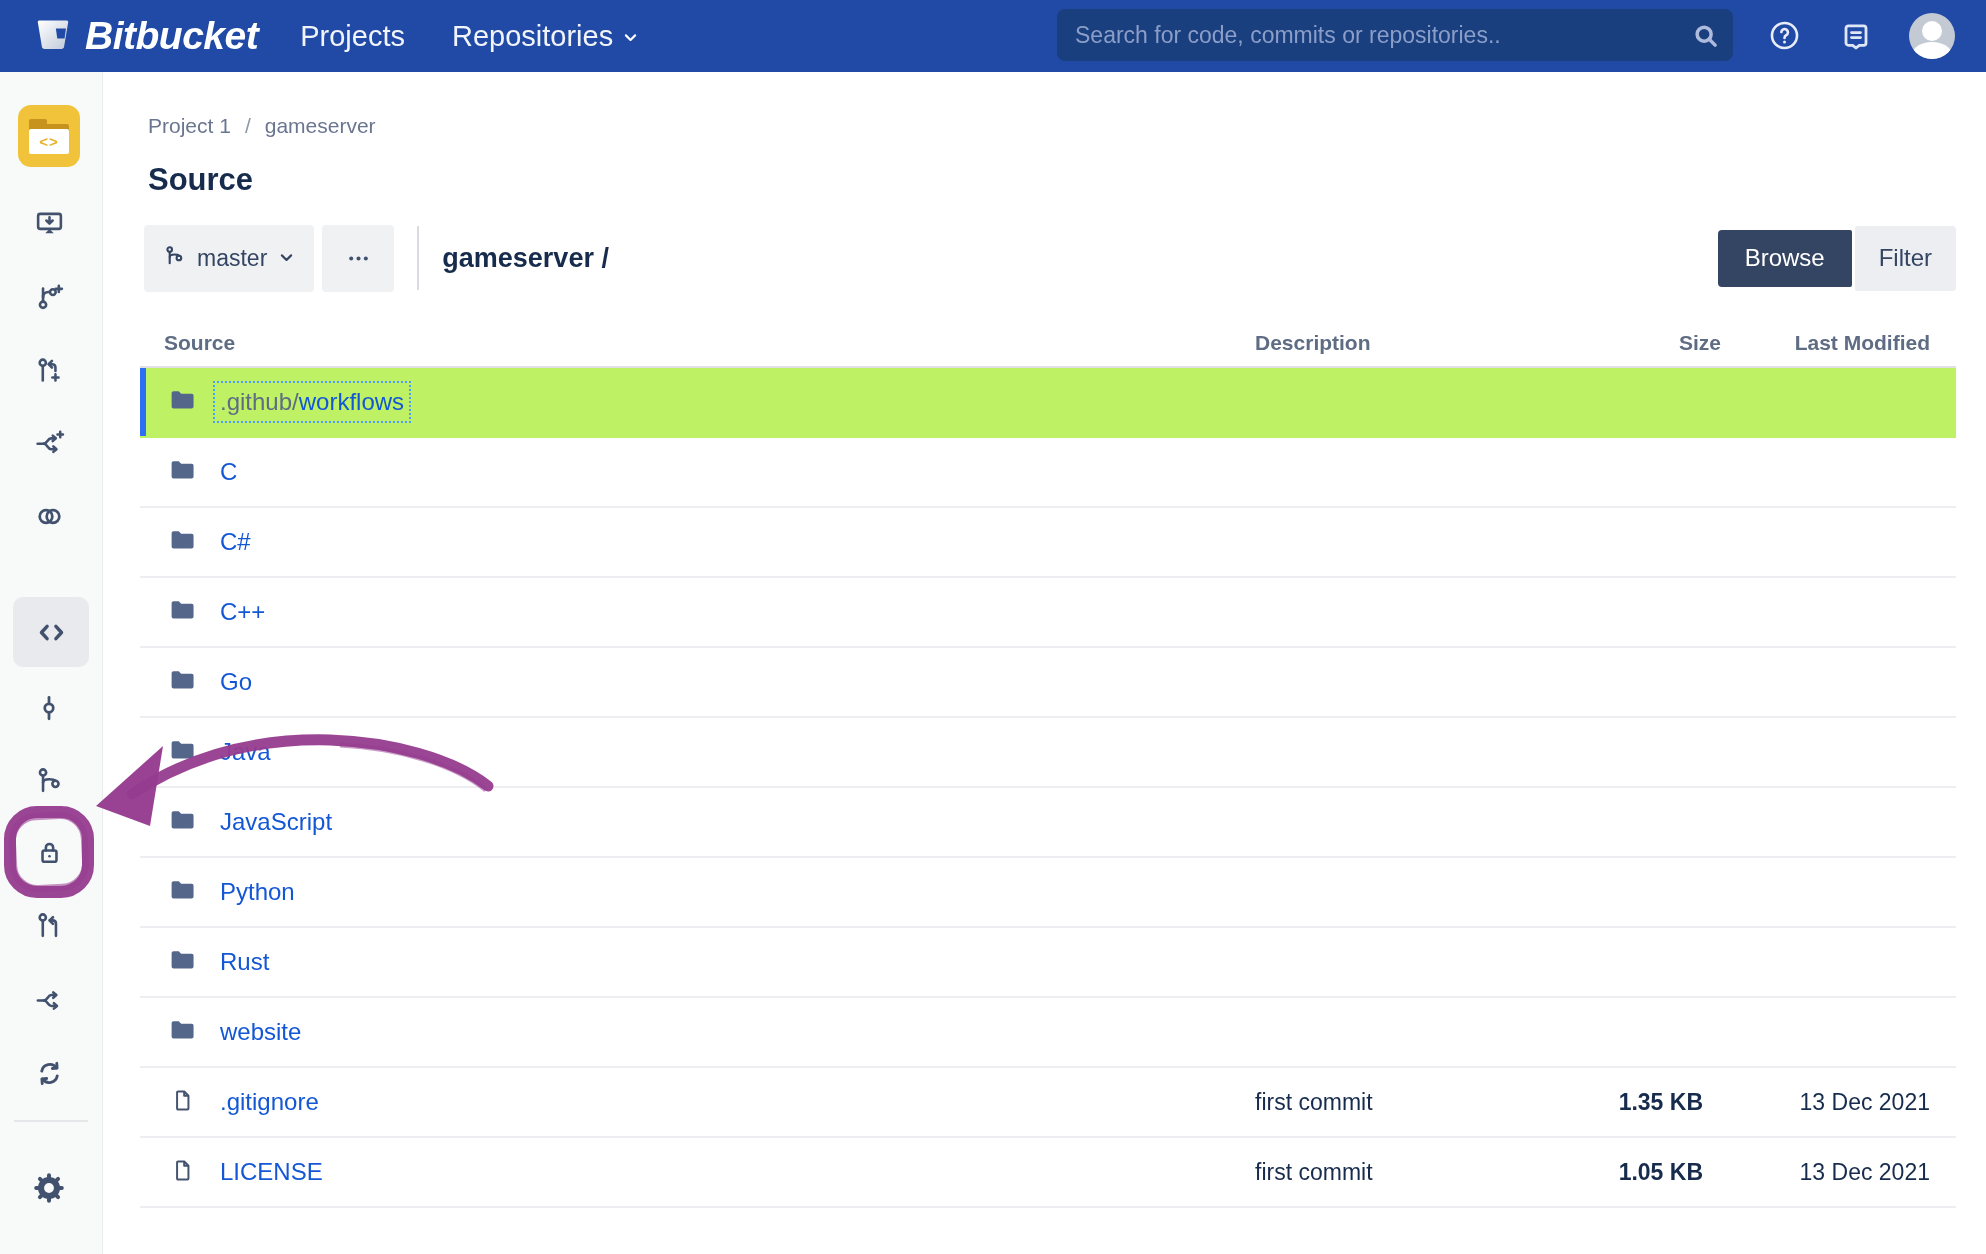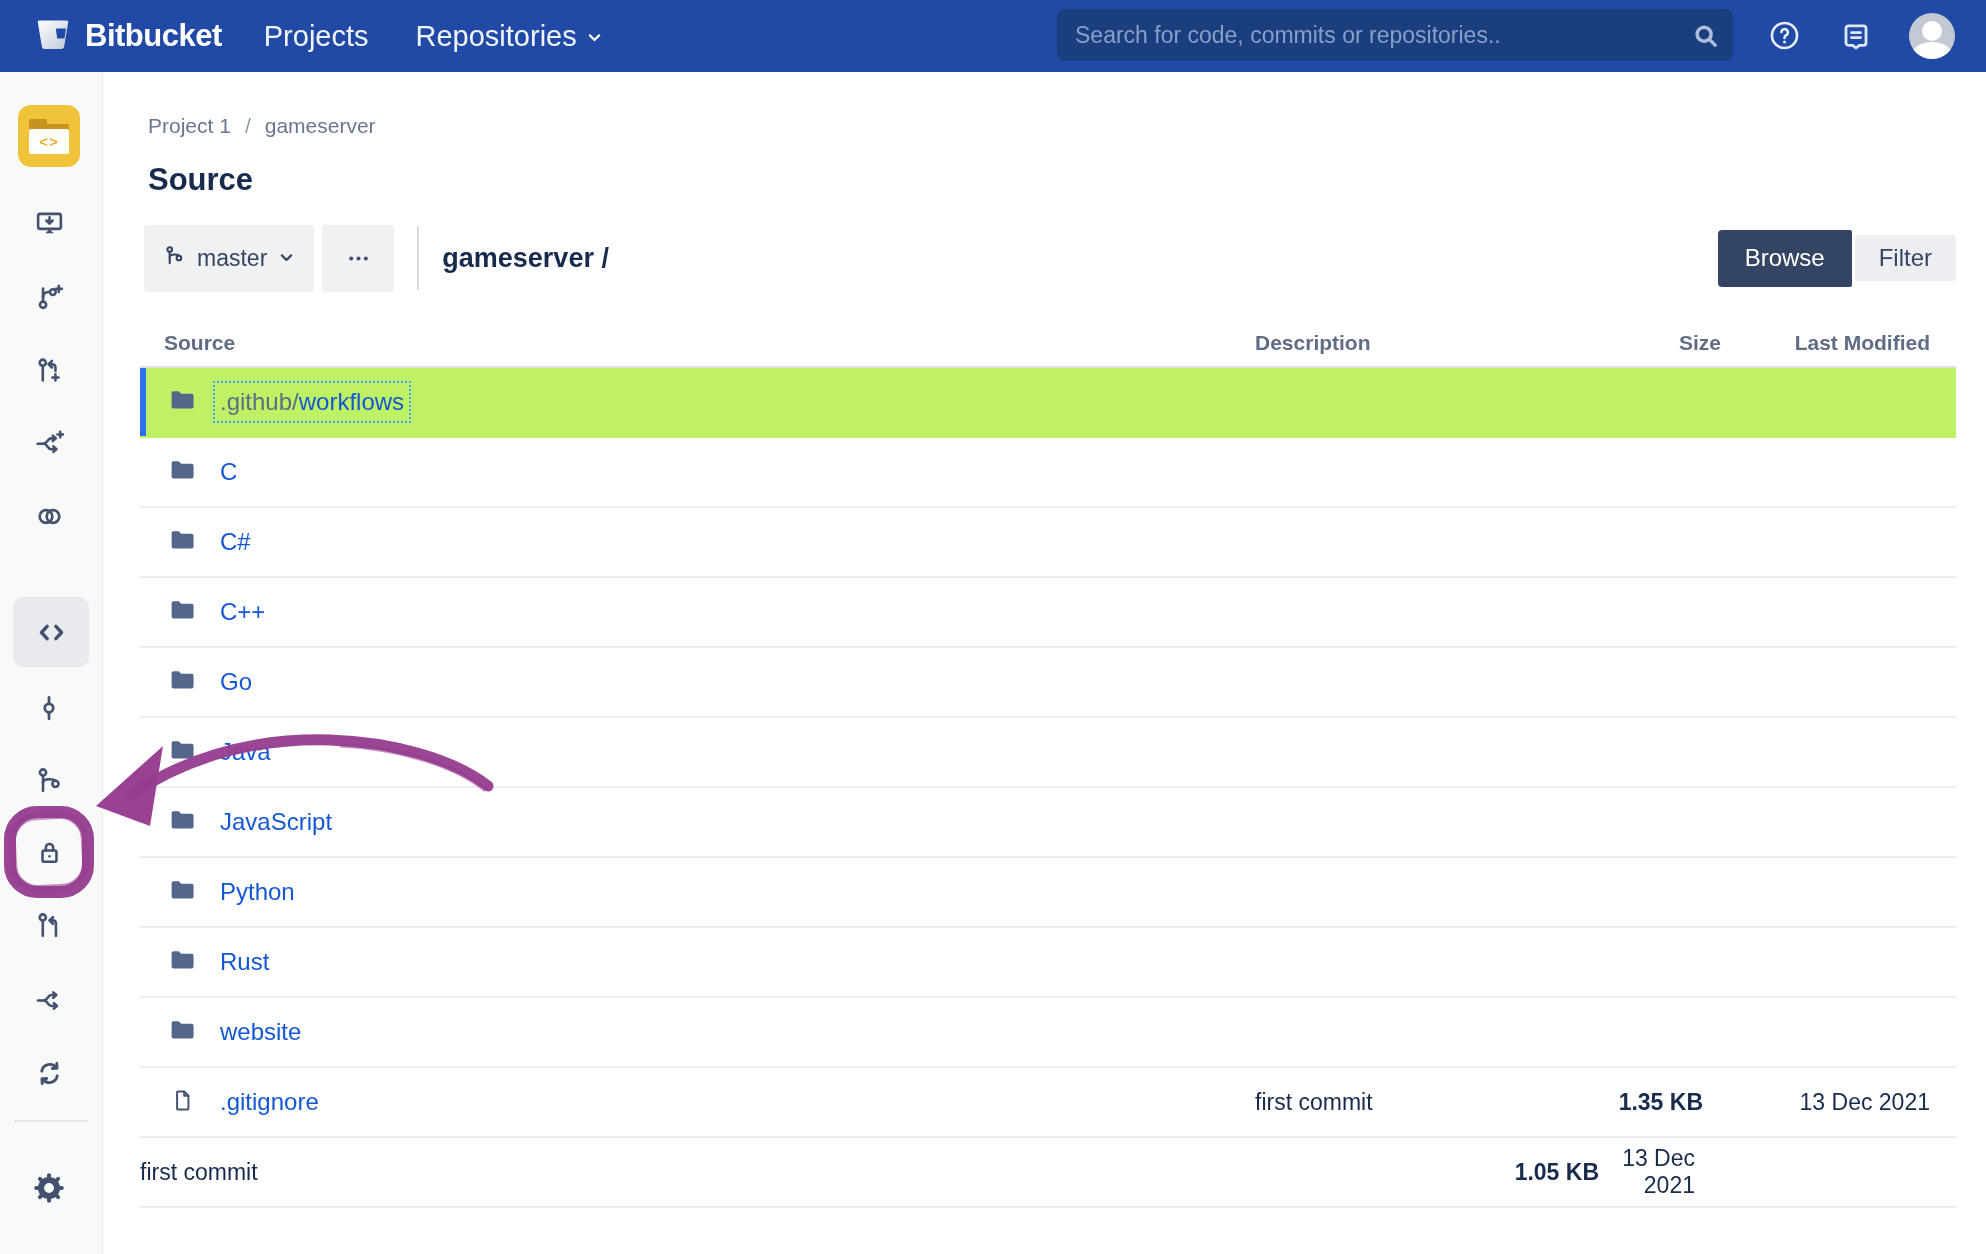--- a/index.html
+++ b/index.html
@@ -4,21 +4,21 @@
 <style>
   * { margin:0; padding:0; box-sizing:border-box; }
   html,body { width:1986px; height:1254px; overflow:hidden; background:#fff;
     font-family:"Liberation Sans", sans-serif; }
   .stage { position:relative; width:1986px; height:1254px; background:#fff; }
 
   
   .topbar { position:absolute; left:0; top:0; width:1986px; height:72px;
     background:#204aa5; display:flex; align-items:center; z-index:10; }
   .logo-group { display:flex; align-items:center; gap:13px; margin-left:34px; cursor:pointer; }
-  .logo-text { color:#fff; font-size:31px; font-weight:600; letter-spacing:-0.5px; }
+  .logo-text { color:#fff; font-size:39px; font-weight:600; letter-spacing:-0.5px;font-style:italic; }
   .top-nav { display:flex; align-items:center; gap:47px; margin-left:42px; }
   .top-nav-item { color:#f1f4fa; font-size:29px; font-weight:500; display:flex;
     align-items:center; gap:9px; cursor:pointer; }
   .searchbox { position:absolute; left:1057px; top:9px; width:676px; height:52px;
     background:#1a3f7e; border-radius:8px; }
   .searchbox input { position:absolute; inset:0; background:transparent; border:none;
     outline:none; color:#d6e0f5; font-size:23px; padding:0 56px 0 18px;
     font-family:"Liberation Sans", sans-serif; }
   .searchbox input::placeholder { color:#8b9ec9; opacity:1; }
   .search-glass { position:absolute; right:12px; top:12px; }
@@ -62,21 +62,21 @@
   .btn-gray { height:67px; background:#f0f1f3; border:none; border-radius:4px;
     display:flex; align-items:center; gap:11px; padding:0 19px; font-size:23px;
     color:#344563; font-weight:500; cursor:pointer; font-family:"Liberation Sans",sans-serif; }
   .btn-ellipsis { width:72px; justify-content:center; padding:0; margin-left:8px; }
   .toolbar-divider { width:2px; height:64px; background:#d9dce1; margin:0 23px; }
   .path-label { font-size:27px; font-weight:700; color:#172b4d; cursor:pointer; }
   .toolbar-spacer { flex:1; }
   .btn-browse { height:57px; padding:0 27px; background:#344563; color:#fff;
     border:none; border-radius:4px 2px 2px 4px; font-size:24px; font-weight:500;
     cursor:pointer; font-family:"Liberation Sans",sans-serif; }
-  .btn-filter { height:46px; padding:0 24px; background:#edeef2; color:#344563;
+  .btn-filter { height:65px; padding:0 24px; background:#edeef2; color:#344563;
     border:none; border-radius:2px 4px 4px 2px; font-size:24px; font-weight:500;
     margin-left:3px; cursor:pointer; font-family:"Liberation Sans",sans-serif; }
 
   
   .src-table { margin-top:32px; width:1816px; }
   .tbl-head { display:grid; grid-template-columns:1fr 362px 104px 235px;
     align-items:center; height:48px; border-bottom:2px solid #dfe1e6;
     font-size:21px; font-weight:600; color:#5e6c84; }
   .tbl-head .h-source { padding-left:24px; }
   .tbl-head .h-size, .tbl-head .h-mod { text-align:right; }
@@ -490,20 +490,32 @@
           </svg>
         </span>
       </span>
       <a class="entry-link"><span class="prefix"></span><span class="lname">.gitignore</span></a>
     </span>
     <span class="cell-desc">first commit</span>
     <span class="cell-size">1.35 KB</span>
     <span class="cell-mod">13 Dec 2021</span>
   </div>
           <div class="tbl-row">
+    <span class="cell-name">
+      <span class="entry-icon">
+
+        <span>
+          <svg width="25" height="25" viewBox="0 0 24 24" fill="none" stroke="#44536e" stroke-width="1.9" stroke-linejoin="round">
+            <path d="M7.7 3.4h6l4 4.1v12.2a.9.9 0 0 1-.9.9H7.7a.9.9 0 0 1-.9-.9V4.3a.9.9 0 0 1 .9-.9z"></path>
+            <path d="M13.6 3.6v3.9h3.9"></path>
+          </svg>
+        </span>
+      </span>
+      <a class="entry-link"><span class="prefix"></span><span class="lname">LICENSE</span></a>
+    </span>
     <span class="cell-desc">first commit</span>
     <span class="cell-size">1.05 KB</span>
     <span class="cell-mod">13 Dec 2021</span>
   </div>
         </div>
     </div>
   </main>
 
   <svg class="annotation-layer" viewBox="0 0 1986 1254">
     <g>

